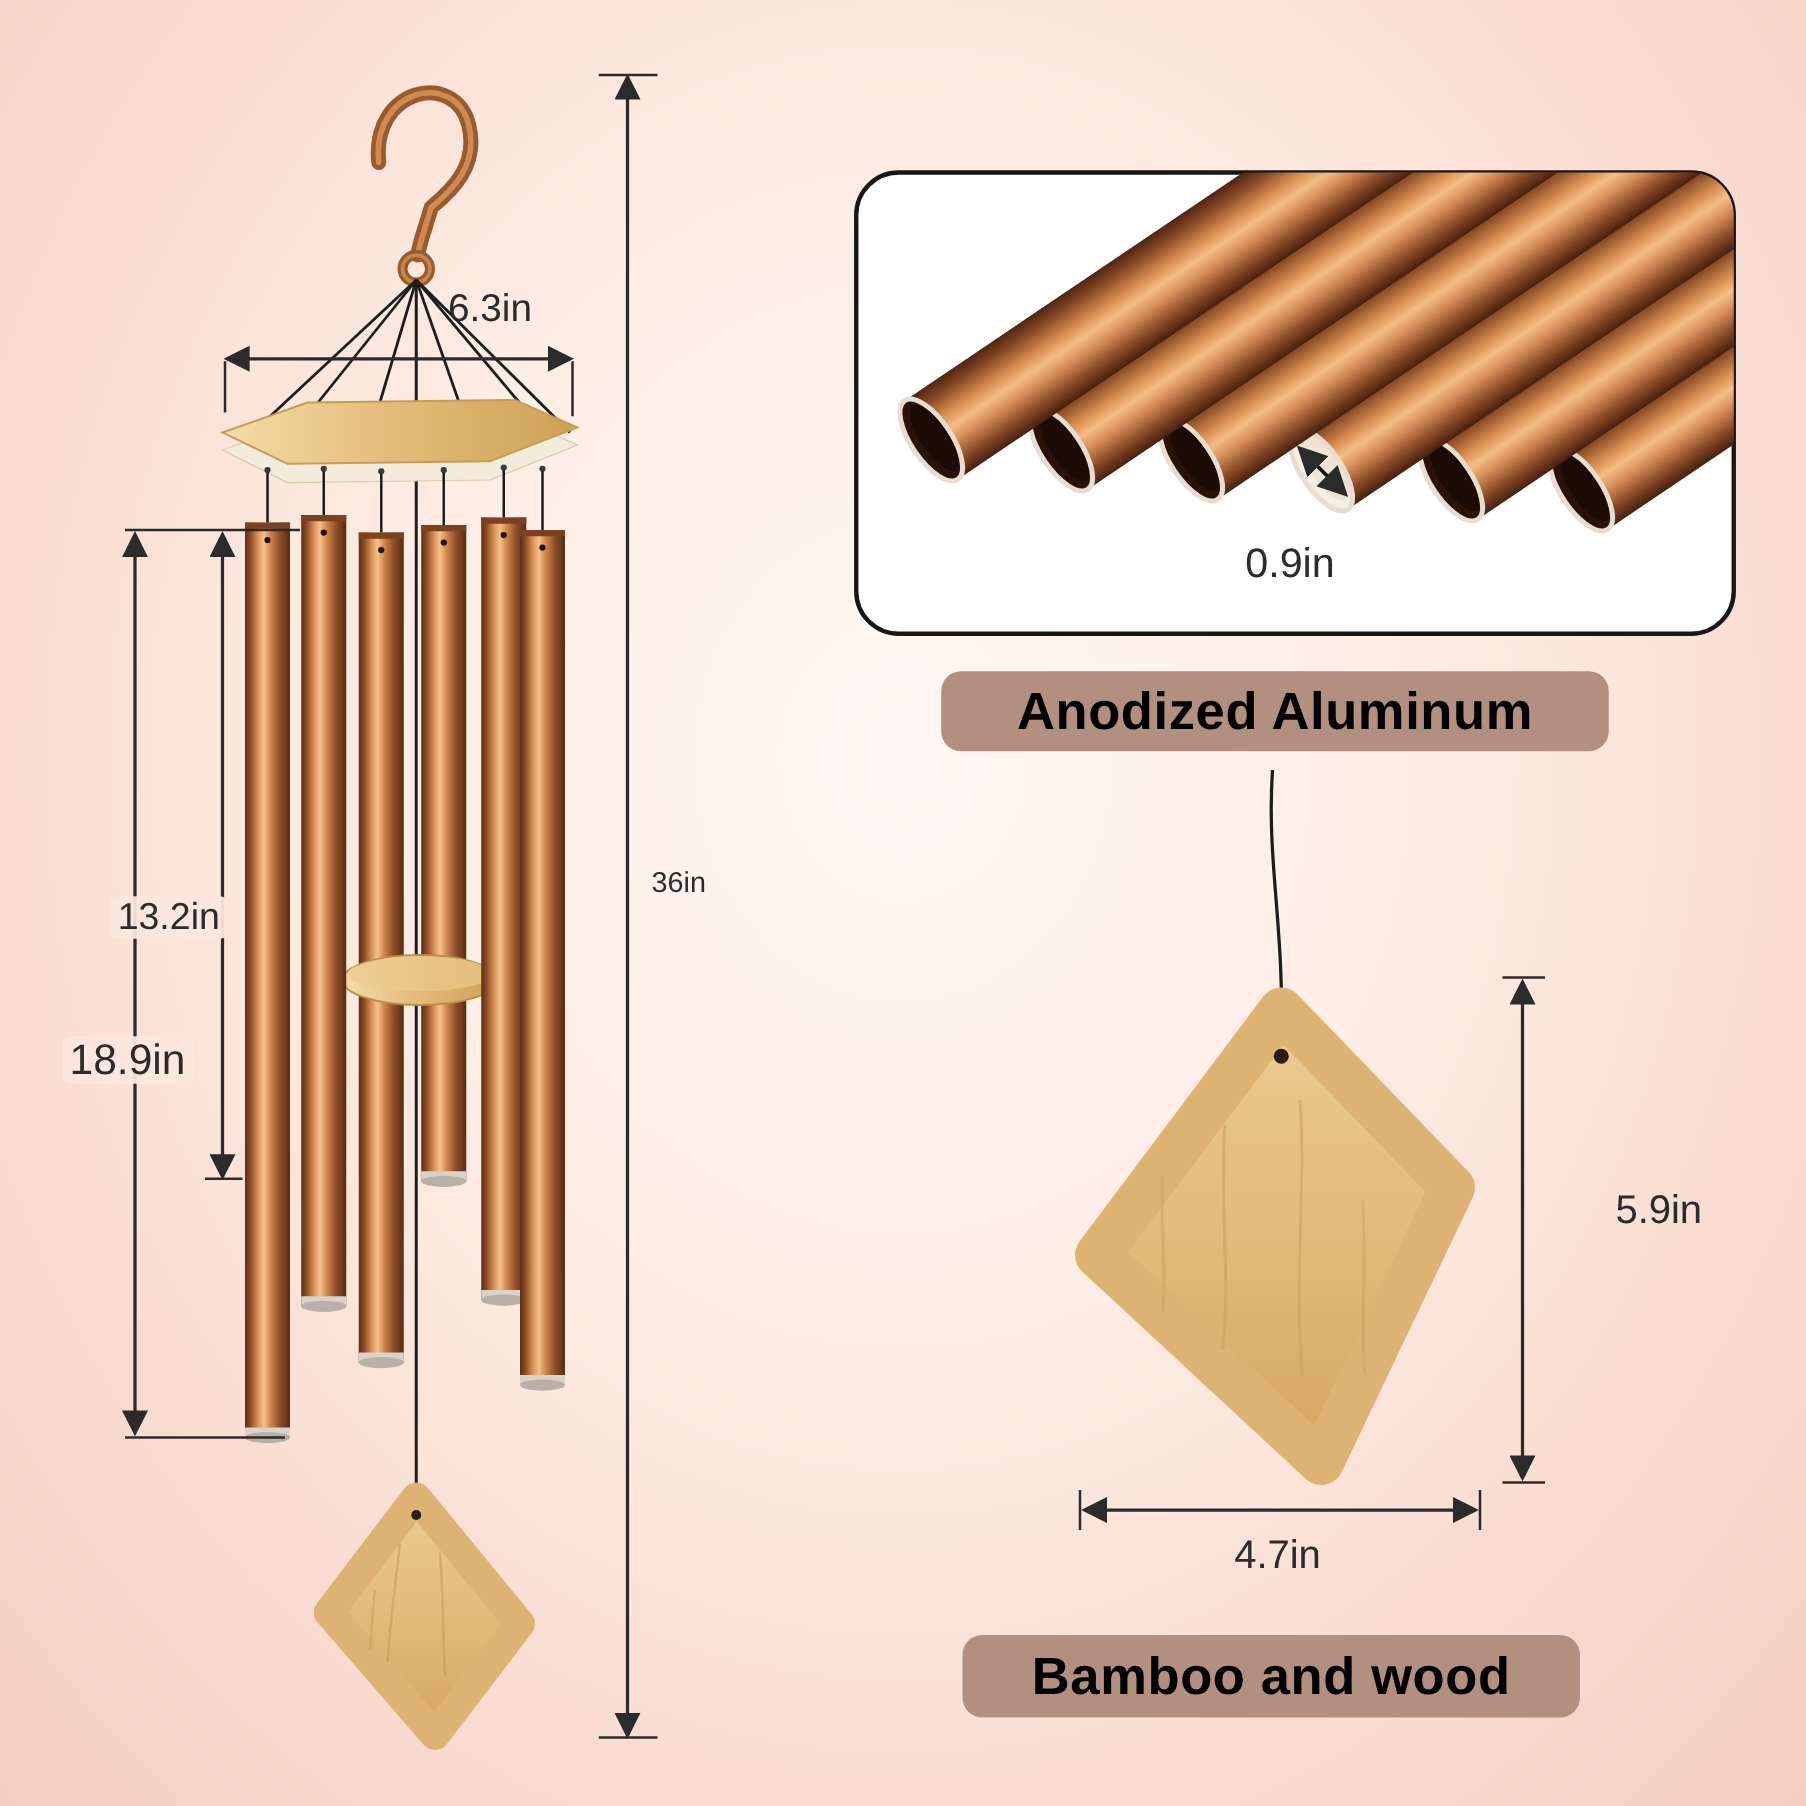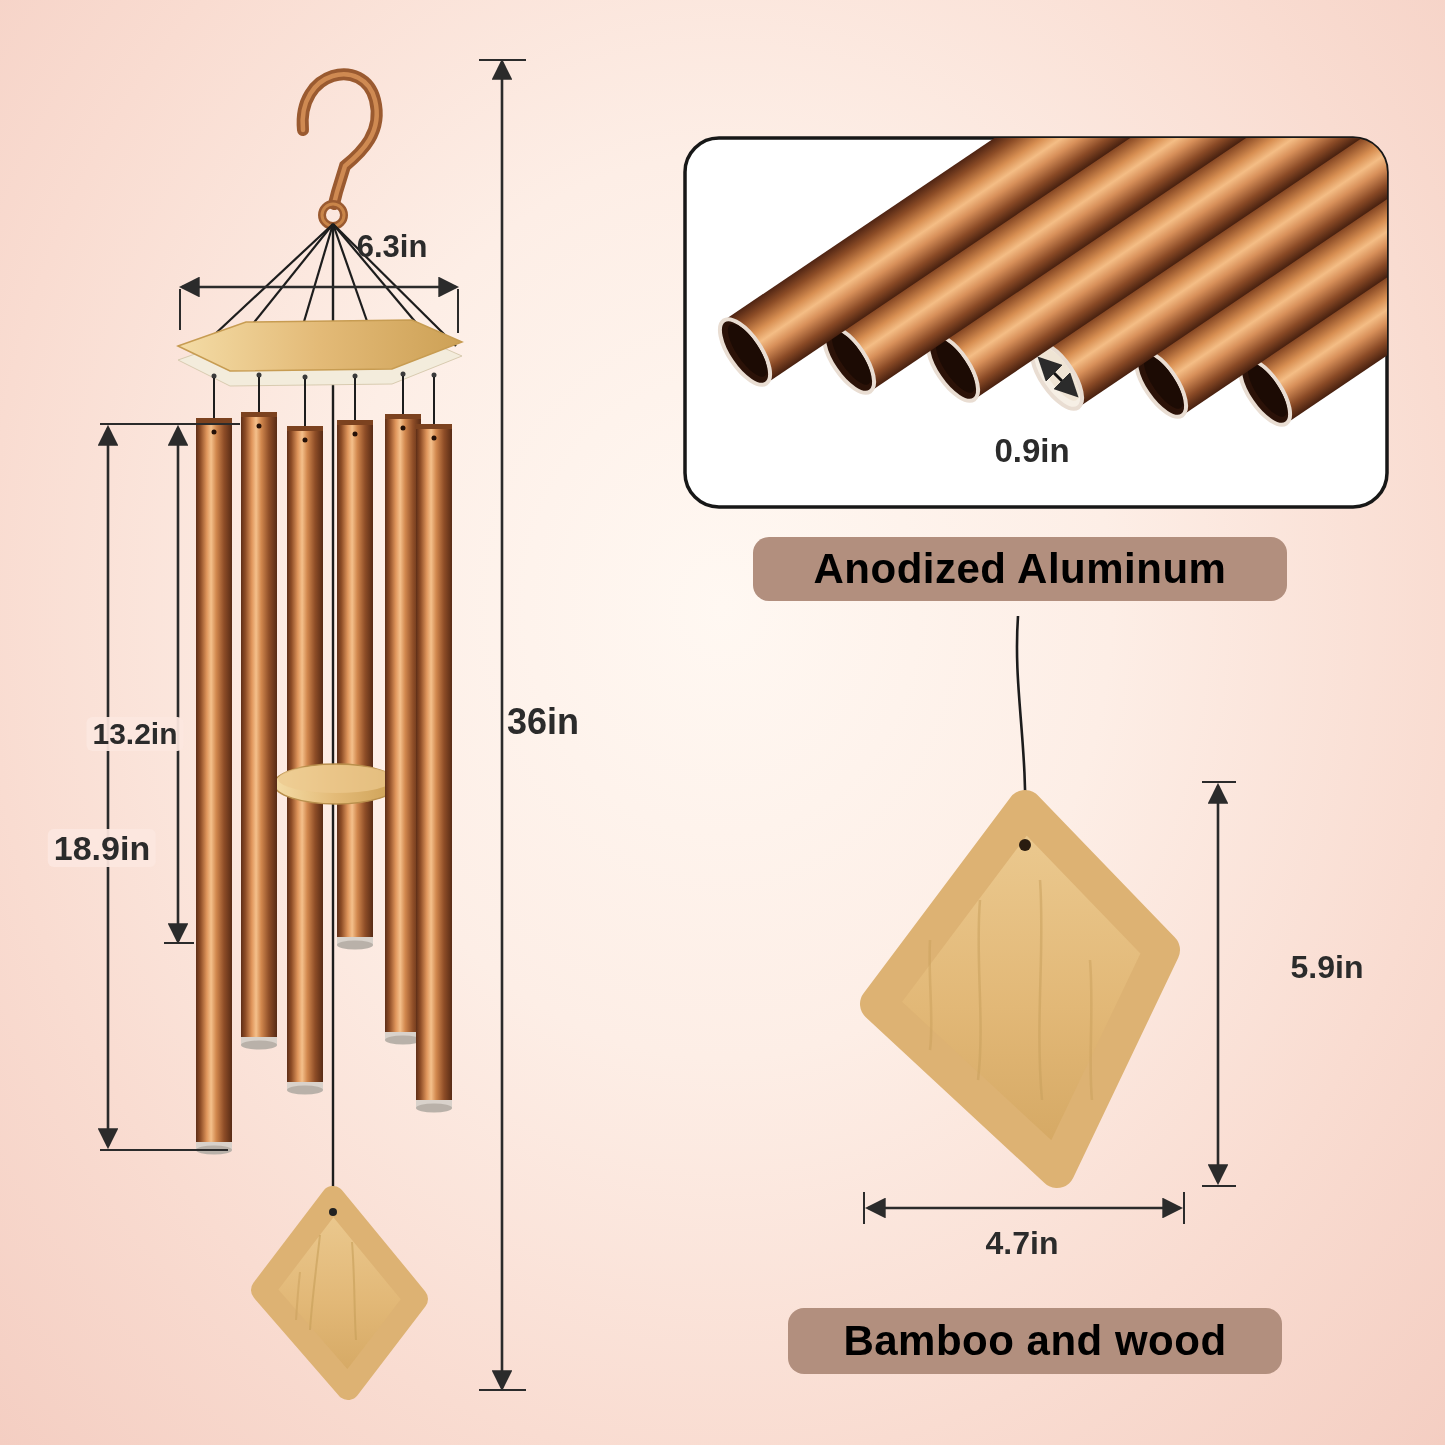--- a/index.html
+++ b/index.html
@@ -3,21 +3,21 @@
 <meta charset="utf-8">
 <style>
   html,body{margin:0;padding:0;background:#f5cfc3;}
   .stage{
     position:relative;width:1445px;height:1445px;overflow:hidden;
     background:radial-gradient(ellipse at 50% 42%, #fff8f2 0%, #fdeee6 38%, #f9dcd1 72%, #f4cec2 100%);
     font-family:"Liberation Sans", sans-serif;
   }
   svg.art{position:absolute;left:0;top:0;}
   .dim{
-    position:absolute;font-weight:bold;color:#2b2b2b;
+    position:absolute;font-weight:normal;color:#2b2b2b;
     transform:translate(-50%,-50%);white-space:nowrap;line-height:1;
   }
   .dim.bg{background:rgba(252,231,223,0.94);padding:2px 6px;border-radius:6px;margin-top:48px;}
   .pill{
     position:absolute;background:#b28f7e;color:#000000;font-weight:bold;
     display:flex;align-items:center;justify-content:center;
     border-radius:16px;letter-spacing:.5px;white-space:nowrap;
   }
 </style>
 </head>
@@ -231,20 +231,20 @@
         <line x1="868" y1="1208" x2="1180" y2="1208" marker-start="url(#arr)" marker-end="url(#arr)"></line>
         <line x1="864" y1="1192" x2="864" y2="1224" stroke-width="2"></line>
         <line x1="1184" y1="1192" x2="1184" y2="1224" stroke-width="2"></line>
       </g>
     </g>
   </svg>
 
   <div class="dim" style="left:392px;top:246px;font-size:31px">6.3in</div>
   <div class="dim bg" style="left:135px;top:686px;font-size:30px">13.2in</div>
   <div class="dim bg" style="left:102px;top:800px;font-size:34px">18.9in</div>
-  <div class="dim" style="left:543px;top:722px;font-size:36px">36in</div>
+  <div class="dim" style="left:543px;top:706px;font-size:23px">36in</div>
   <div class="dim" style="left:1032px;top:450px;font-size:33px">0.9in</div>
   <div class="dim" style="left:1327px;top:967px;font-size:32px">5.9in</div>
   <div class="dim" style="left:1022px;top:1243px;font-size:32px">4.7in</div>
 
   <div class="pill" style="left:753px;top:537px;width:534px;height:64px;font-size:42px">Anodized Aluminum</div>
-  <div class="pill" style="left:788px;top:1308px;width:494px;height:66px;font-size:42px">Bamboo and wood</div>
+  <div class="pill" style="left:770px;top:1308px;width:494px;height:66px;font-size:42px">Bamboo and wood</div>
 </div>
 
 </body></html>

